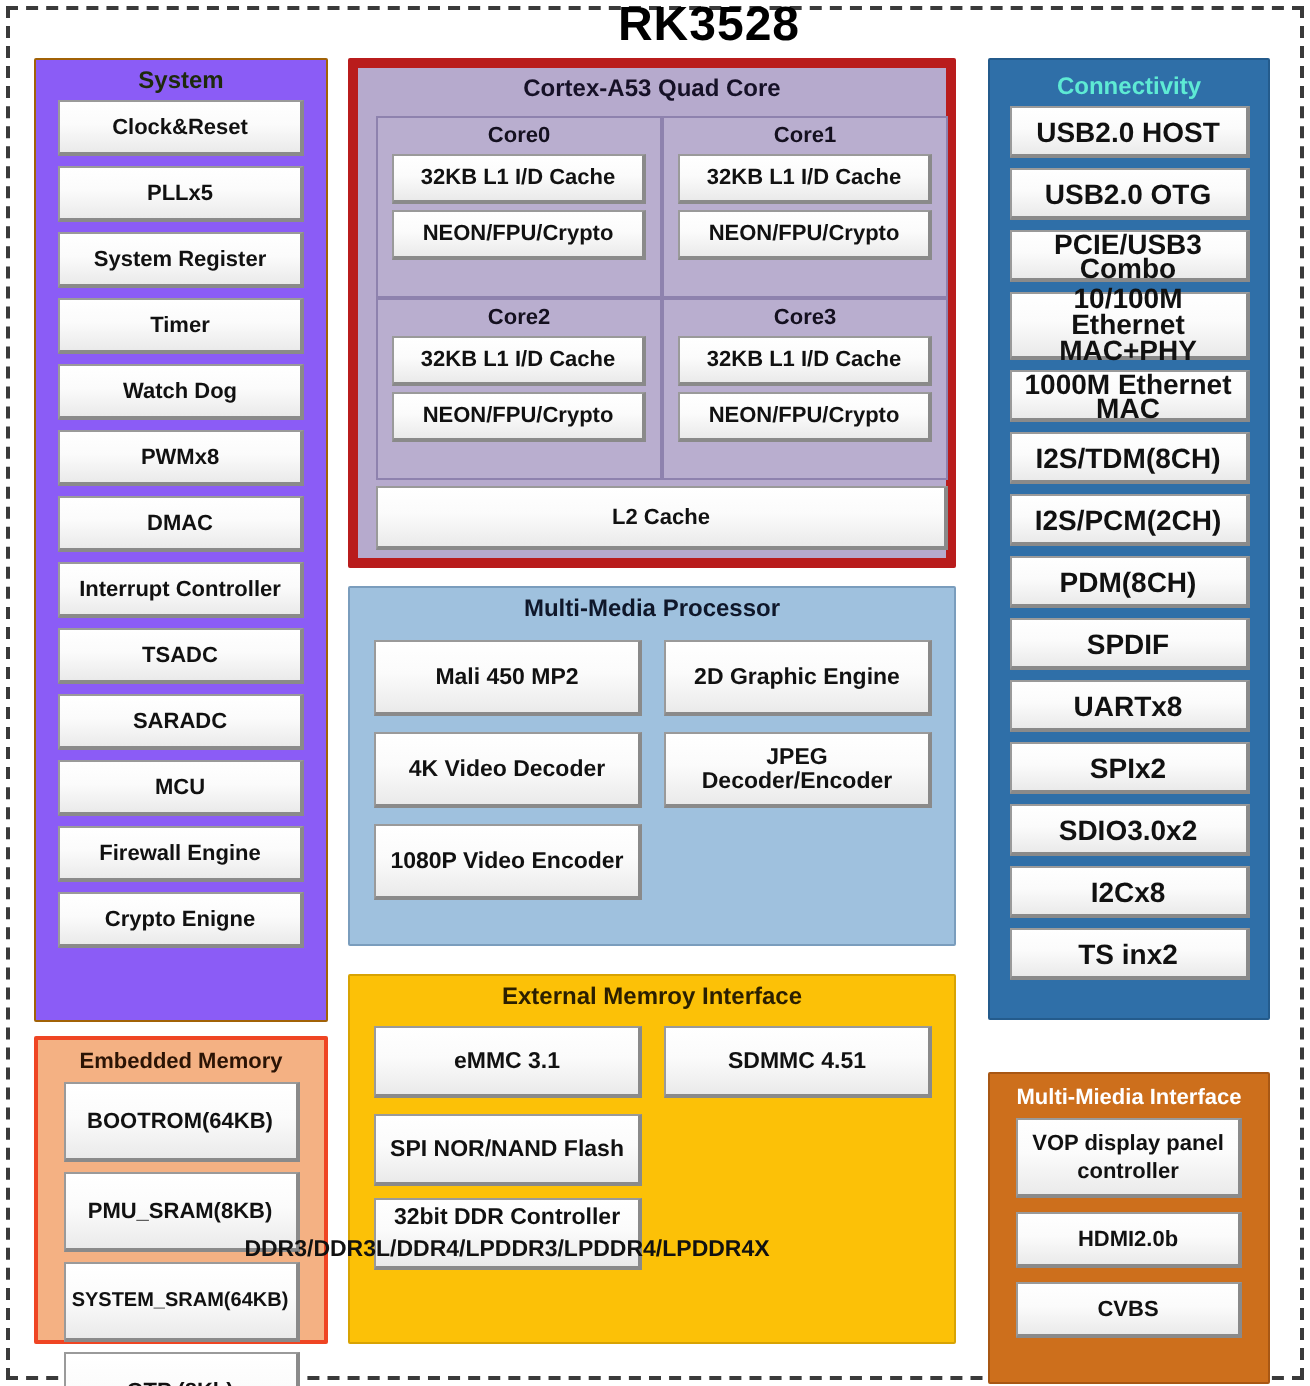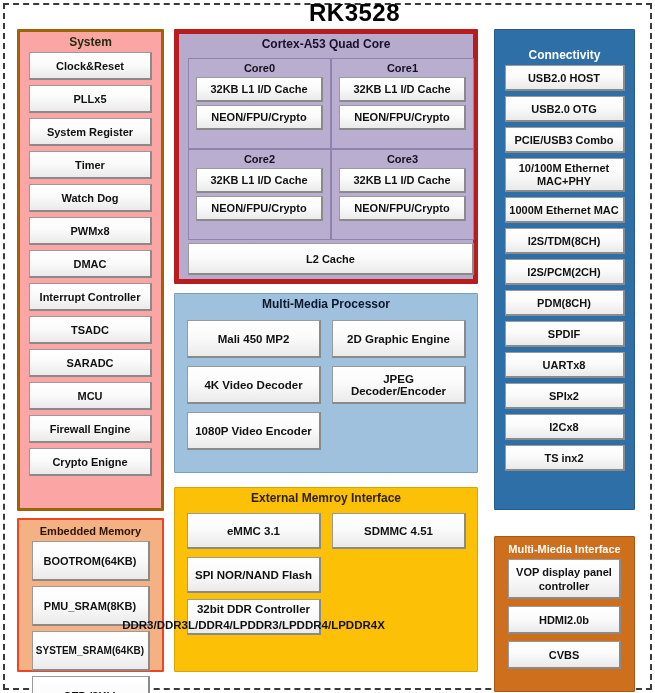--- a/index.html
+++ b/index.html
@@ -48,21 +48,21 @@
     font-weight:bold;font-size:11px;color:#111;
     line-height:12px;
     margin:0 auto 5px auto;
     padding:0 2px;
   }
   .chip.two-line{line-height:13px;}
 
   
   #system-panel{
     left:17px;top:29px;width:147px;height:482px;
-    background:#fca5a5;border:3px solid #a16207;
+    background:#8b5cf6;border:1px solid #a16207;
   }
   #system-panel .panel-title{color:#1d2a0c;font-size:12px;}
   #system-panel .chip{width:123px;height:28px;}
 
   
   #embedded-memory-panel{
     left:17px;top:518px;width:147px;height:154px;
     background:#f4b183;border:2px solid #ef4523;
   }
   #embedded-memory-panel .panel-title{color:#2b1405;font-size:11px;padding-top:5px;}
@@ -118,22 +118,22 @@
   #ddr-controller{
     position:absolute;left:12px;top:111px;width:279px;height:54px;
     flex-direction:column;font-size:12px;line-height:16px;margin:0;
   }
 
   
   #connectivity-panel{
     left:494px;top:29px;width:141px;height:481px;
     background:#2f6fa8;border:1px solid #245b8c;
   }
-  #connectivity-panel .panel-title{color:#ffffff;font-size:12px;padding-top:19px;}
-  #connectivity-panel .chip{width:120px;height:26px;font-size:11px;margin-bottom:5px;}
+  #connectivity-panel .panel-title{color:#5eead4;font-size:12px;padding-top:7px;}
+  #connectivity-panel .chip{width:120px;height:26px;font-size:14px;margin-bottom:5px;}
   #connectivity-panel .chip.tall{height:34px;}
 
   
   #mmi-panel{
     left:494px;top:516px;width:141px;height:156px;
     background:#cd6f1c;border:1px solid #a85714;margin-top:20px;
   }
   #mmi-panel .panel-title{color:#ffffff;font-size:11px;padding-top:6px;}
   #mmi-panel .chip{width:113px;height:28px;font-size:11px;margin-bottom:7px;}
   #mmi-panel .chip.tall{height:40px;line-height:14px;}
@@ -235,20 +235,21 @@
     <div class="chip">USB2.0 OTG</div>
     <div class="chip">PCIE/USB3 Combo</div>
     <div class="chip tall two-line">10/100M Ethernet MAC+PHY</div>
     <div class="chip">1000M Ethernet MAC</div>
     <div class="chip">I2S/TDM(8CH)</div>
     <div class="chip">I2S/PCM(2CH)</div>
     <div class="chip">PDM(8CH)</div>
     <div class="chip">SPDIF</div>
     <div class="chip">UARTx8</div>
     <div class="chip">SPIx2</div>
+    <div class="chip">SDIO3.0x2</div>
     <div class="chip">I2Cx8</div>
     <div class="chip">TS inx2</div>
   </div>
 
   <div class="panel" id="mmi-panel">
     <div class="panel-title">Multi-Miedia Interface</div>
     <div class="chip tall">VOP  display panel controller</div>
     <div class="chip">HDMI2.0b</div>
     <div class="chip">CVBS</div>
   </div>

